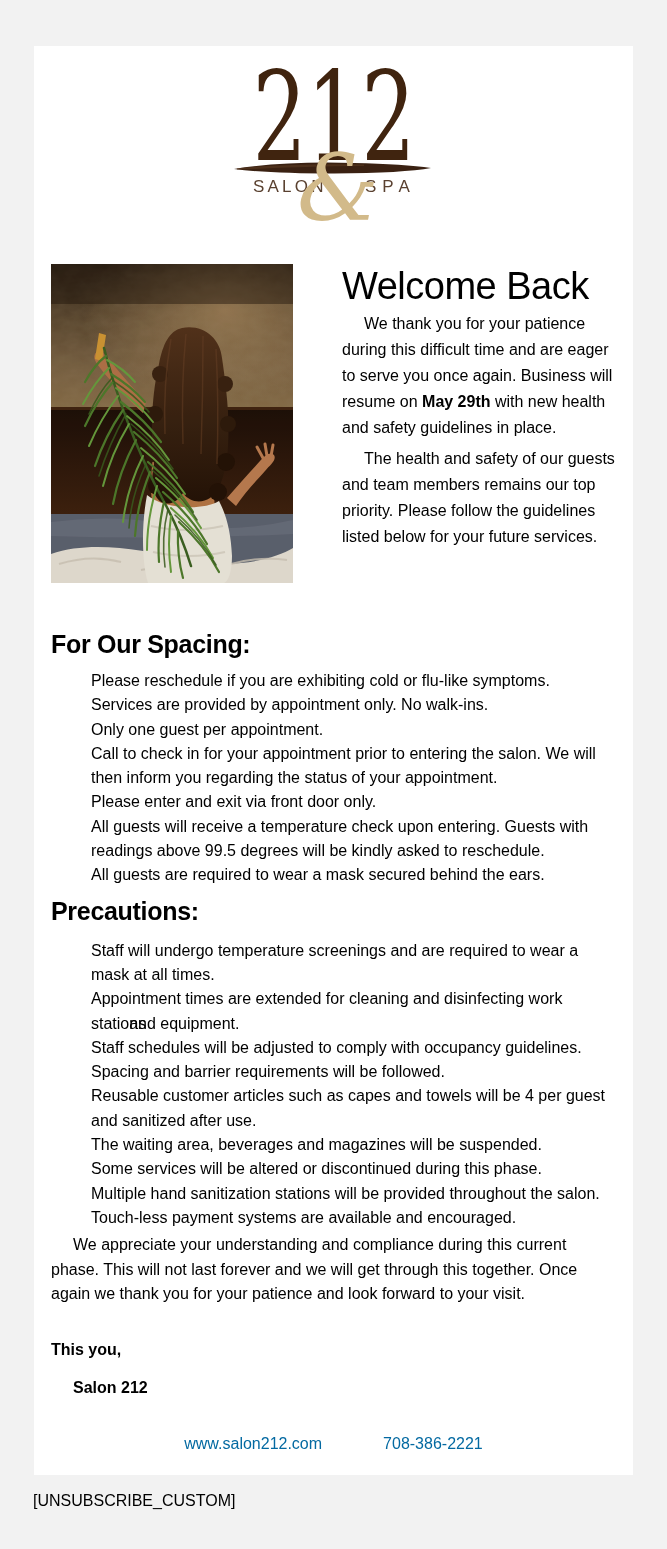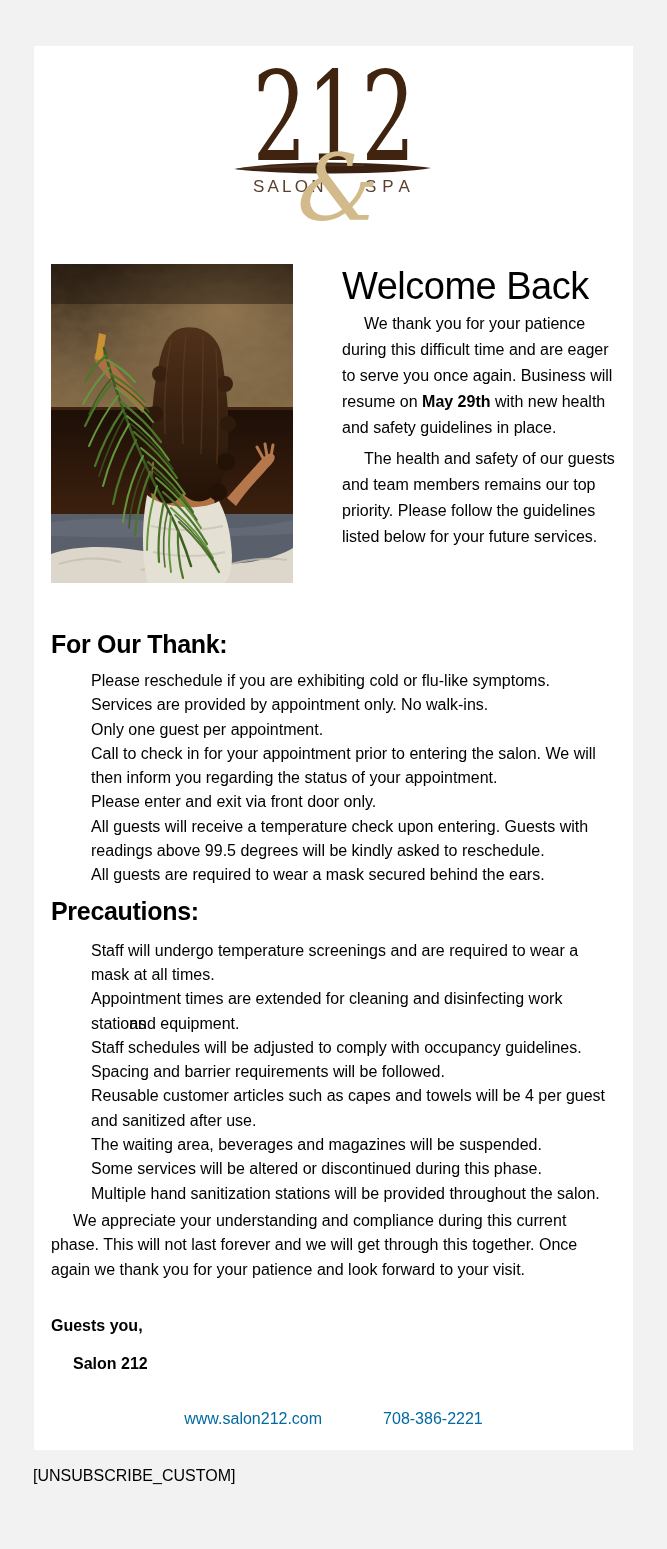--- a/index.html
+++ b/index.html
@@ -190,21 +190,21 @@
 to serve you once again. Business will
 resume on </span><b>May 29th</b><span> with new health
 and safety guidelines in place.</span></p>
       <p class="p2">The health and safety of our guests
 and team members remains our top
 priority. Please follow the guidelines
 listed below for your future services.</p>
     </div>
   </div>
 
-  <h2 class="section-h">For Our Thank:</h2>
+  <h2 class="section-h">For Our Spacing:</h2>
   <div class="list">
     <div class="li">Please reschedule if you are exhibiting cold or flu-like symptoms.</div>
     <div class="li">Services are provided by appointment only. No walk-ins.</div>
     <div class="li">Only one guest per appointment.</div>
     <div class="li">Call to check in for your appointment prior to entering the salon. We will
 then inform you regarding the status of your appointment.</div>
     <div class="li">Please enter and exit via front door only.</div>
     <div class="li">All guests will receive a temperature check upon entering. Guests with
 readings above 99.5 degrees will be kindly asked to reschedule.</div>
     <div class="li">All guests are required to wear a mask secured behind the ears.</div>
@@ -216,26 +216,27 @@
 mask at all times.</div>
     <div class="li"><span>Appointment times are extended for cleaning and disinfecting work
 statio</span><span class="ovl-base">ns</span><span class="ovl-top">and</span><span> equipment.</span></div>
     <div class="li">Staff schedules will be adjusted to comply with occupancy guidelines.</div>
     <div class="li">Spacing and barrier requirements will be followed.</div>
     <div class="li">Reusable customer articles such as capes and towels will be 4 per guest
 and sanitized after use.</div>
     <div class="li">The waiting area, beverages and magazines will be suspended.</div>
     <div class="li">Some services will be altered or discontinued during this phase.</div>
     <div class="li">Multiple hand sanitization stations will be provided throughout the salon.</div>
+    <div class="li">Touch-less payment systems are available and encouraged.</div>
   </div>
 
   <p class="closing">We appreciate your understanding and compliance during this current
 phase. This will not last forever and we will get through this together. Once
 again we thank you for your patience and look forward to your visit.</p>
-  <div class="sig1">Guests you,</div>
+  <div class="sig1">This you,</div>
   <div class="sig2">Salon 212</div>
 
   <div class="footer-row">
     <a href="#">www.salon212.com</a>
     <a href="#">708-386-2221</a>
   </div>
 </div>
 
 <div class="unsub">[UNSUBSCRIBE_CUSTOM]</div>
 

